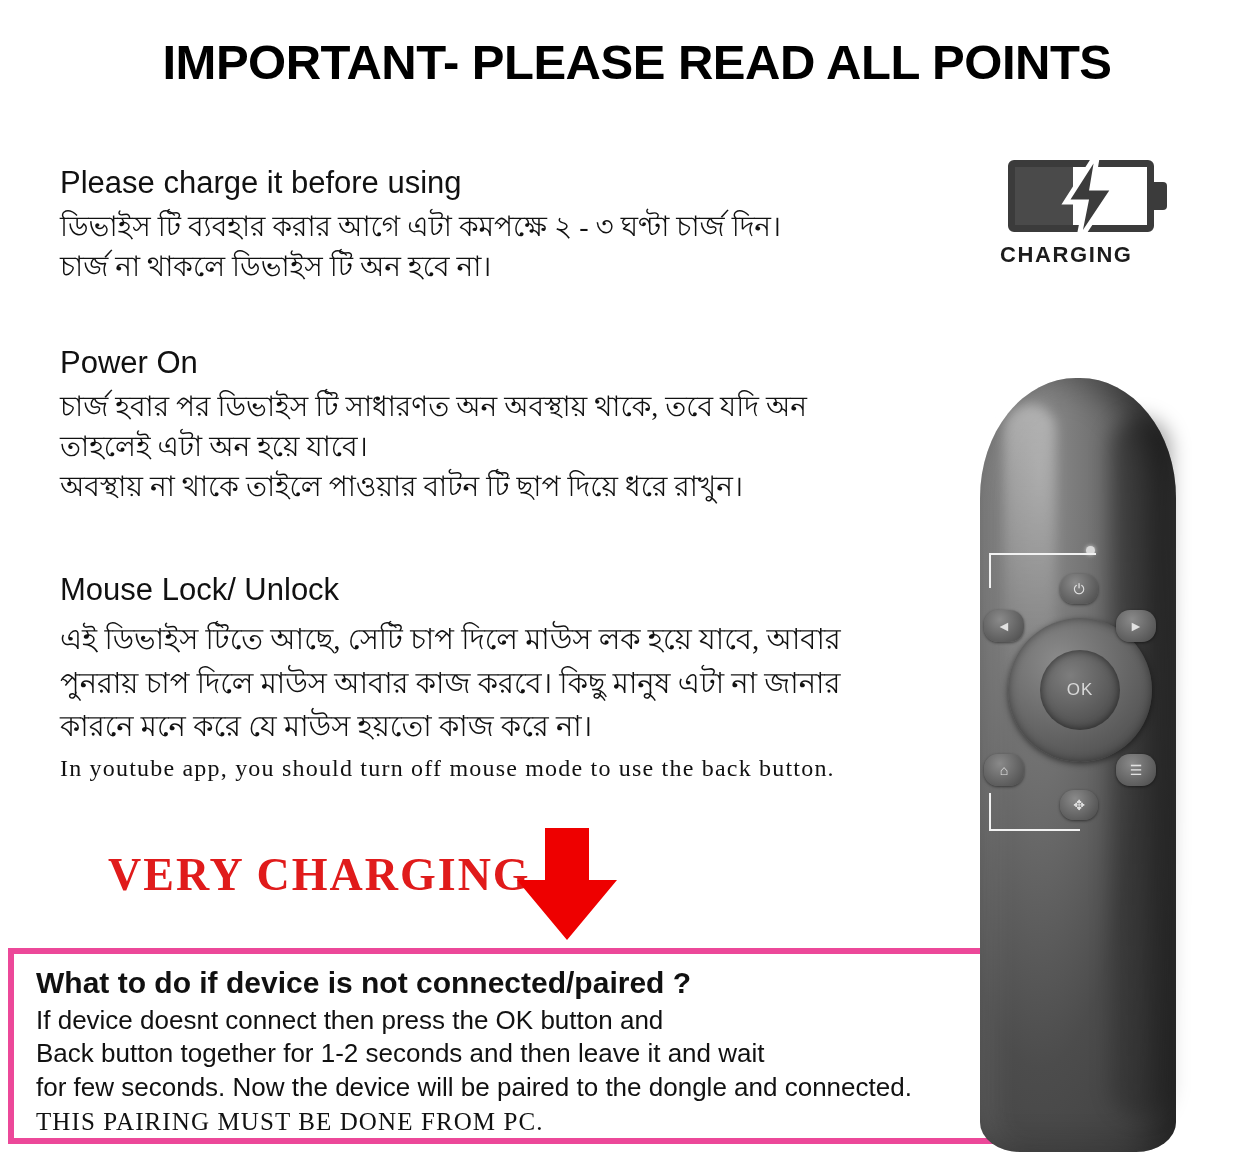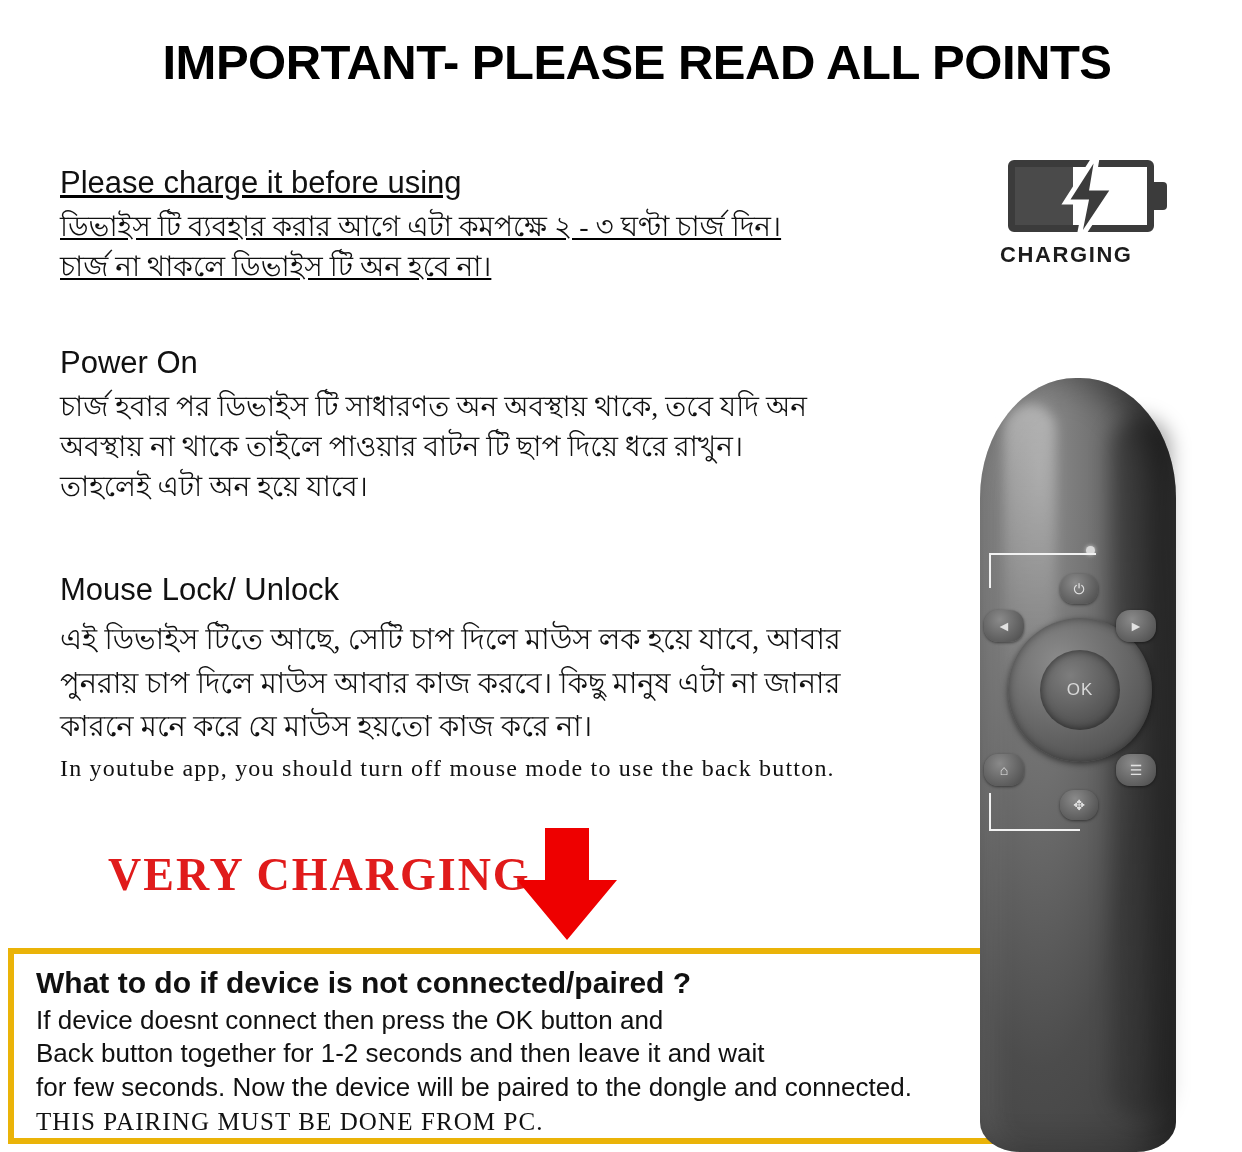--- a/index.html
+++ b/index.html
@@ -52,21 +52,21 @@
   .bn-line { white-space: nowrap; }
 
   .eng-small {
     font-size: 24px;
     color: #111;
     font-family: "Liberation Serif", serif;
     letter-spacing: 1.2px;
     margin-top: 6px;
   }
 
-  #sec-charge { top: 165px; text-decoration: underline; }
+  #sec-charge { top: 165px; }
   #sec-power  { top: 345px; }
   #sec-mouse  { top: 572px; }
 
   #sec-mouse .sec-head { font-size: 31px; margin-bottom: 10px; }
   #sec-mouse .bn { font-size: 29px; line-height: 1.5; }
 
   
   .charge-badge {
     position: absolute;
     top: 160px;
@@ -134,21 +134,21 @@
     height: 112px;
   }
 
   
   .redbox {
     position: absolute;
     left: 8px;
     top: 948px;
     width: 1110px;
     height: 196px;
-    border: 6px solid #eab308;
+    border: 6px solid #ec4899;
     background: #fff;
     padding: 12px 18px 8px 22px;
   }
   .redbox h2 {
     margin: 0 0 4px 0;
     font-size: 30px;
     font-weight: bold;
     color: #111;
     font-family: "Liberation Sans", sans-serif;
   }
@@ -257,22 +257,22 @@
     <div class="bn">
       <div class="bn-line">ডিভাইস টি ব্যবহার করার আগে এটা কমপক্ষে ২ - ৩ ঘণ্টা চার্জ দিন।</div>
       <div class="bn-line">চার্জ না থাকলে ডিভাইস টি অন হবে না।</div>
     </div>
   </div>
 
   <div class="section" id="sec-power">
     <div class="sec-head">Power On</div>
     <div class="bn">
       <div class="bn-line">চার্জ হবার পর ডিভাইস টি সাধারণত অন অবস্থায় থাকে, তবে যদি অন</div>
+      <div class="bn-line">তাহলেই এটা অন হয়ে যাবে।</div>
       <div class="bn-line">অবস্থায় না থাকে তাইলে পাওয়ার বাটন টি ছাপ দিয়ে ধরে রাখুন।</div>
-      <div class="bn-line">তাহলেই এটা অন হয়ে যাবে।</div>
     </div>
   </div>
 
   <div class="section" id="sec-mouse">
     <div class="sec-head">Mouse Lock/ Unlock</div>
     <div class="bn">
       <div class="bn-line">এই ডিভাইস টিতে আছে, সেটি চাপ দিলে মাউস লক হয়ে যাবে, আবার</div>
       <div class="bn-line">পুনরায় চাপ দিলে মাউস আবার কাজ করবে। কিছু মানুষ এটা না জানার</div>
       <div class="bn-line">কারনে মনে করে যে মাউস হয়তো কাজ করে না।</div>
     </div>

